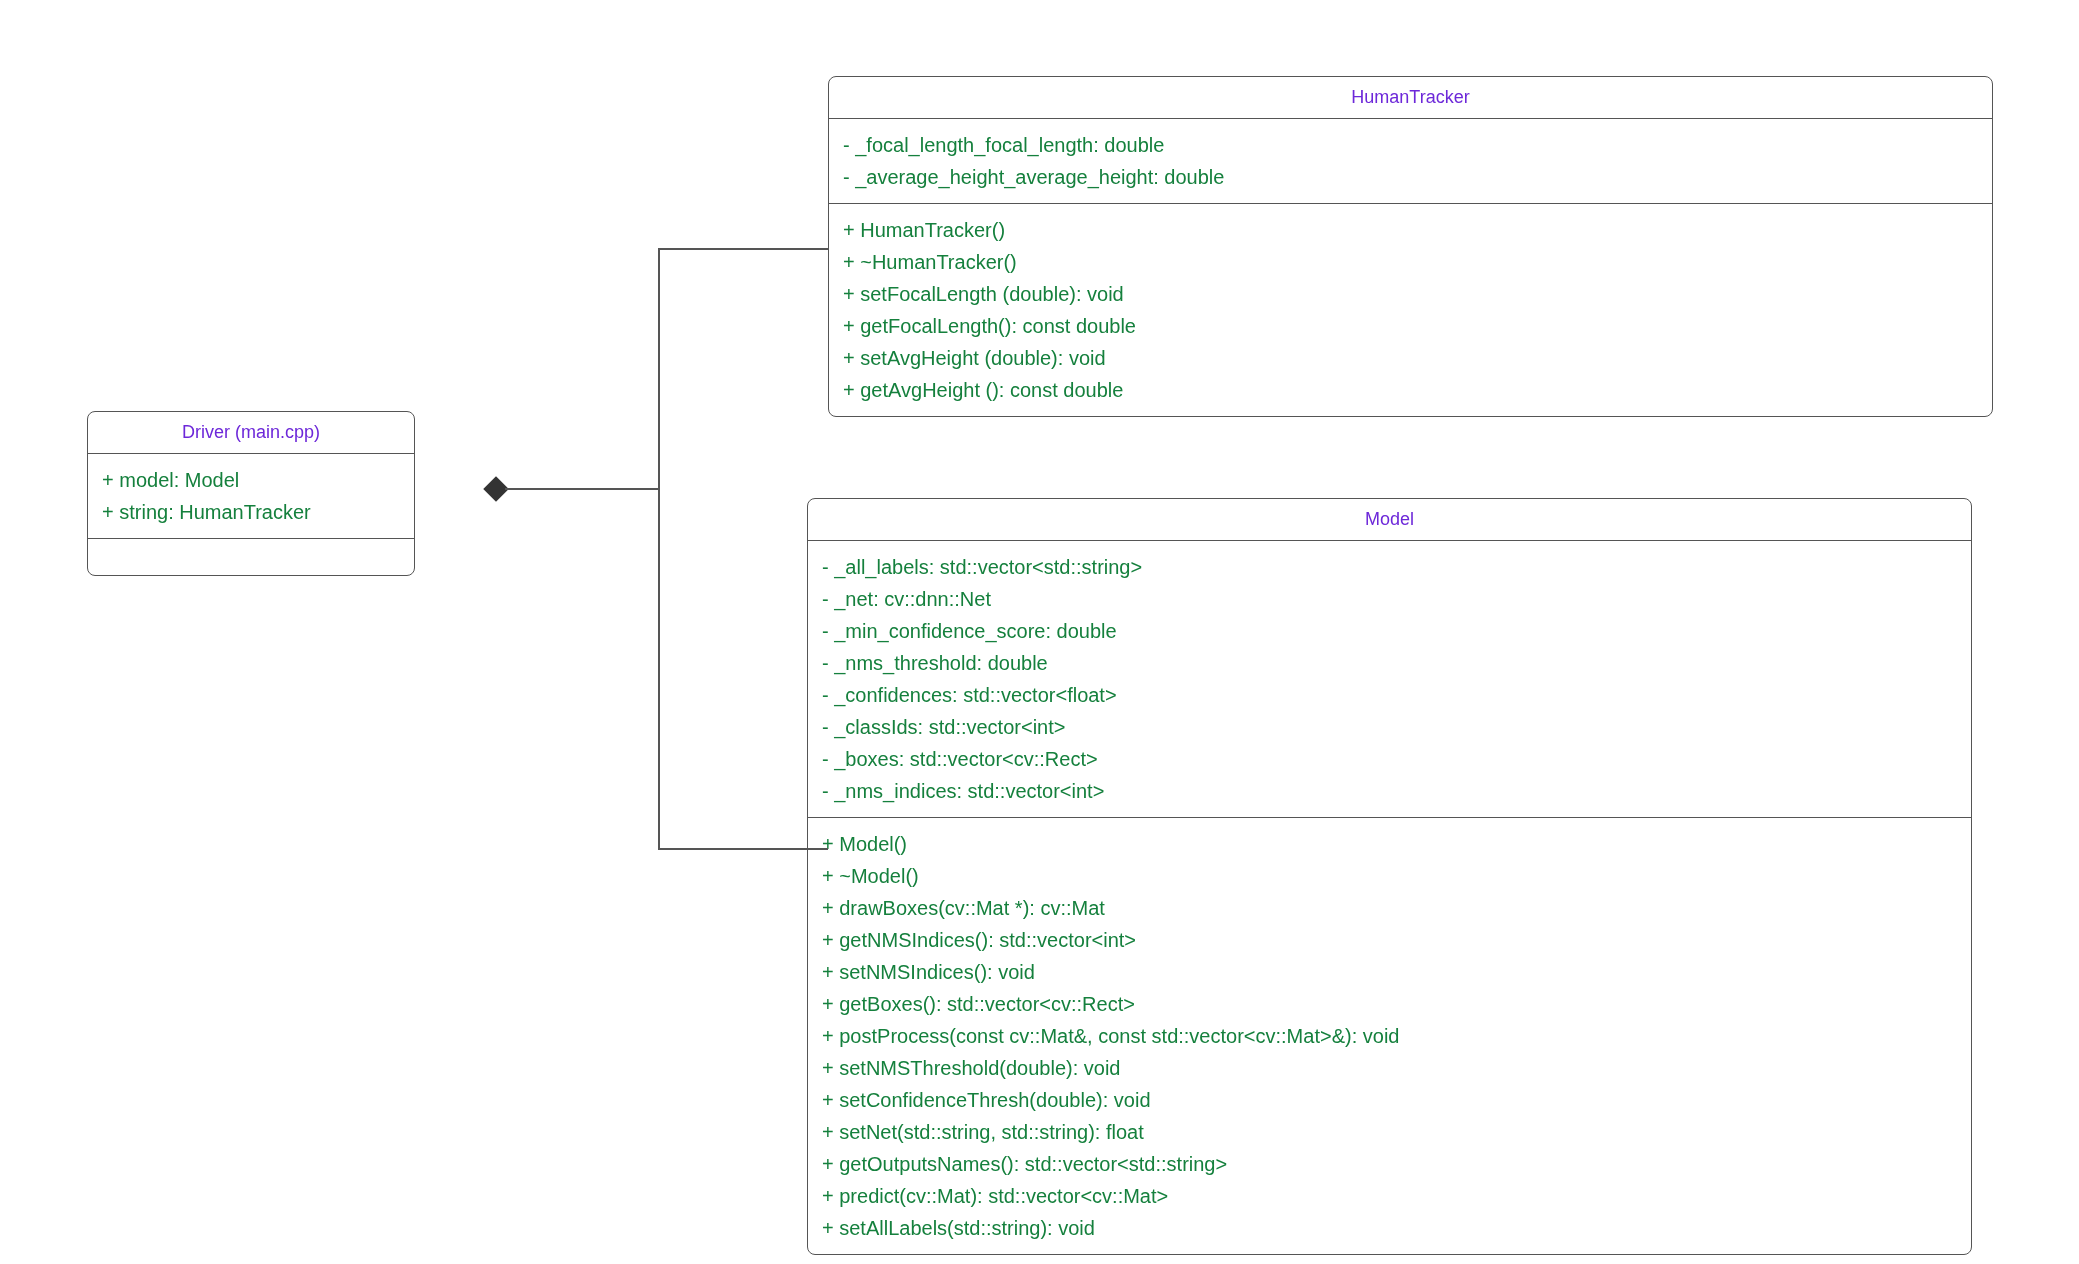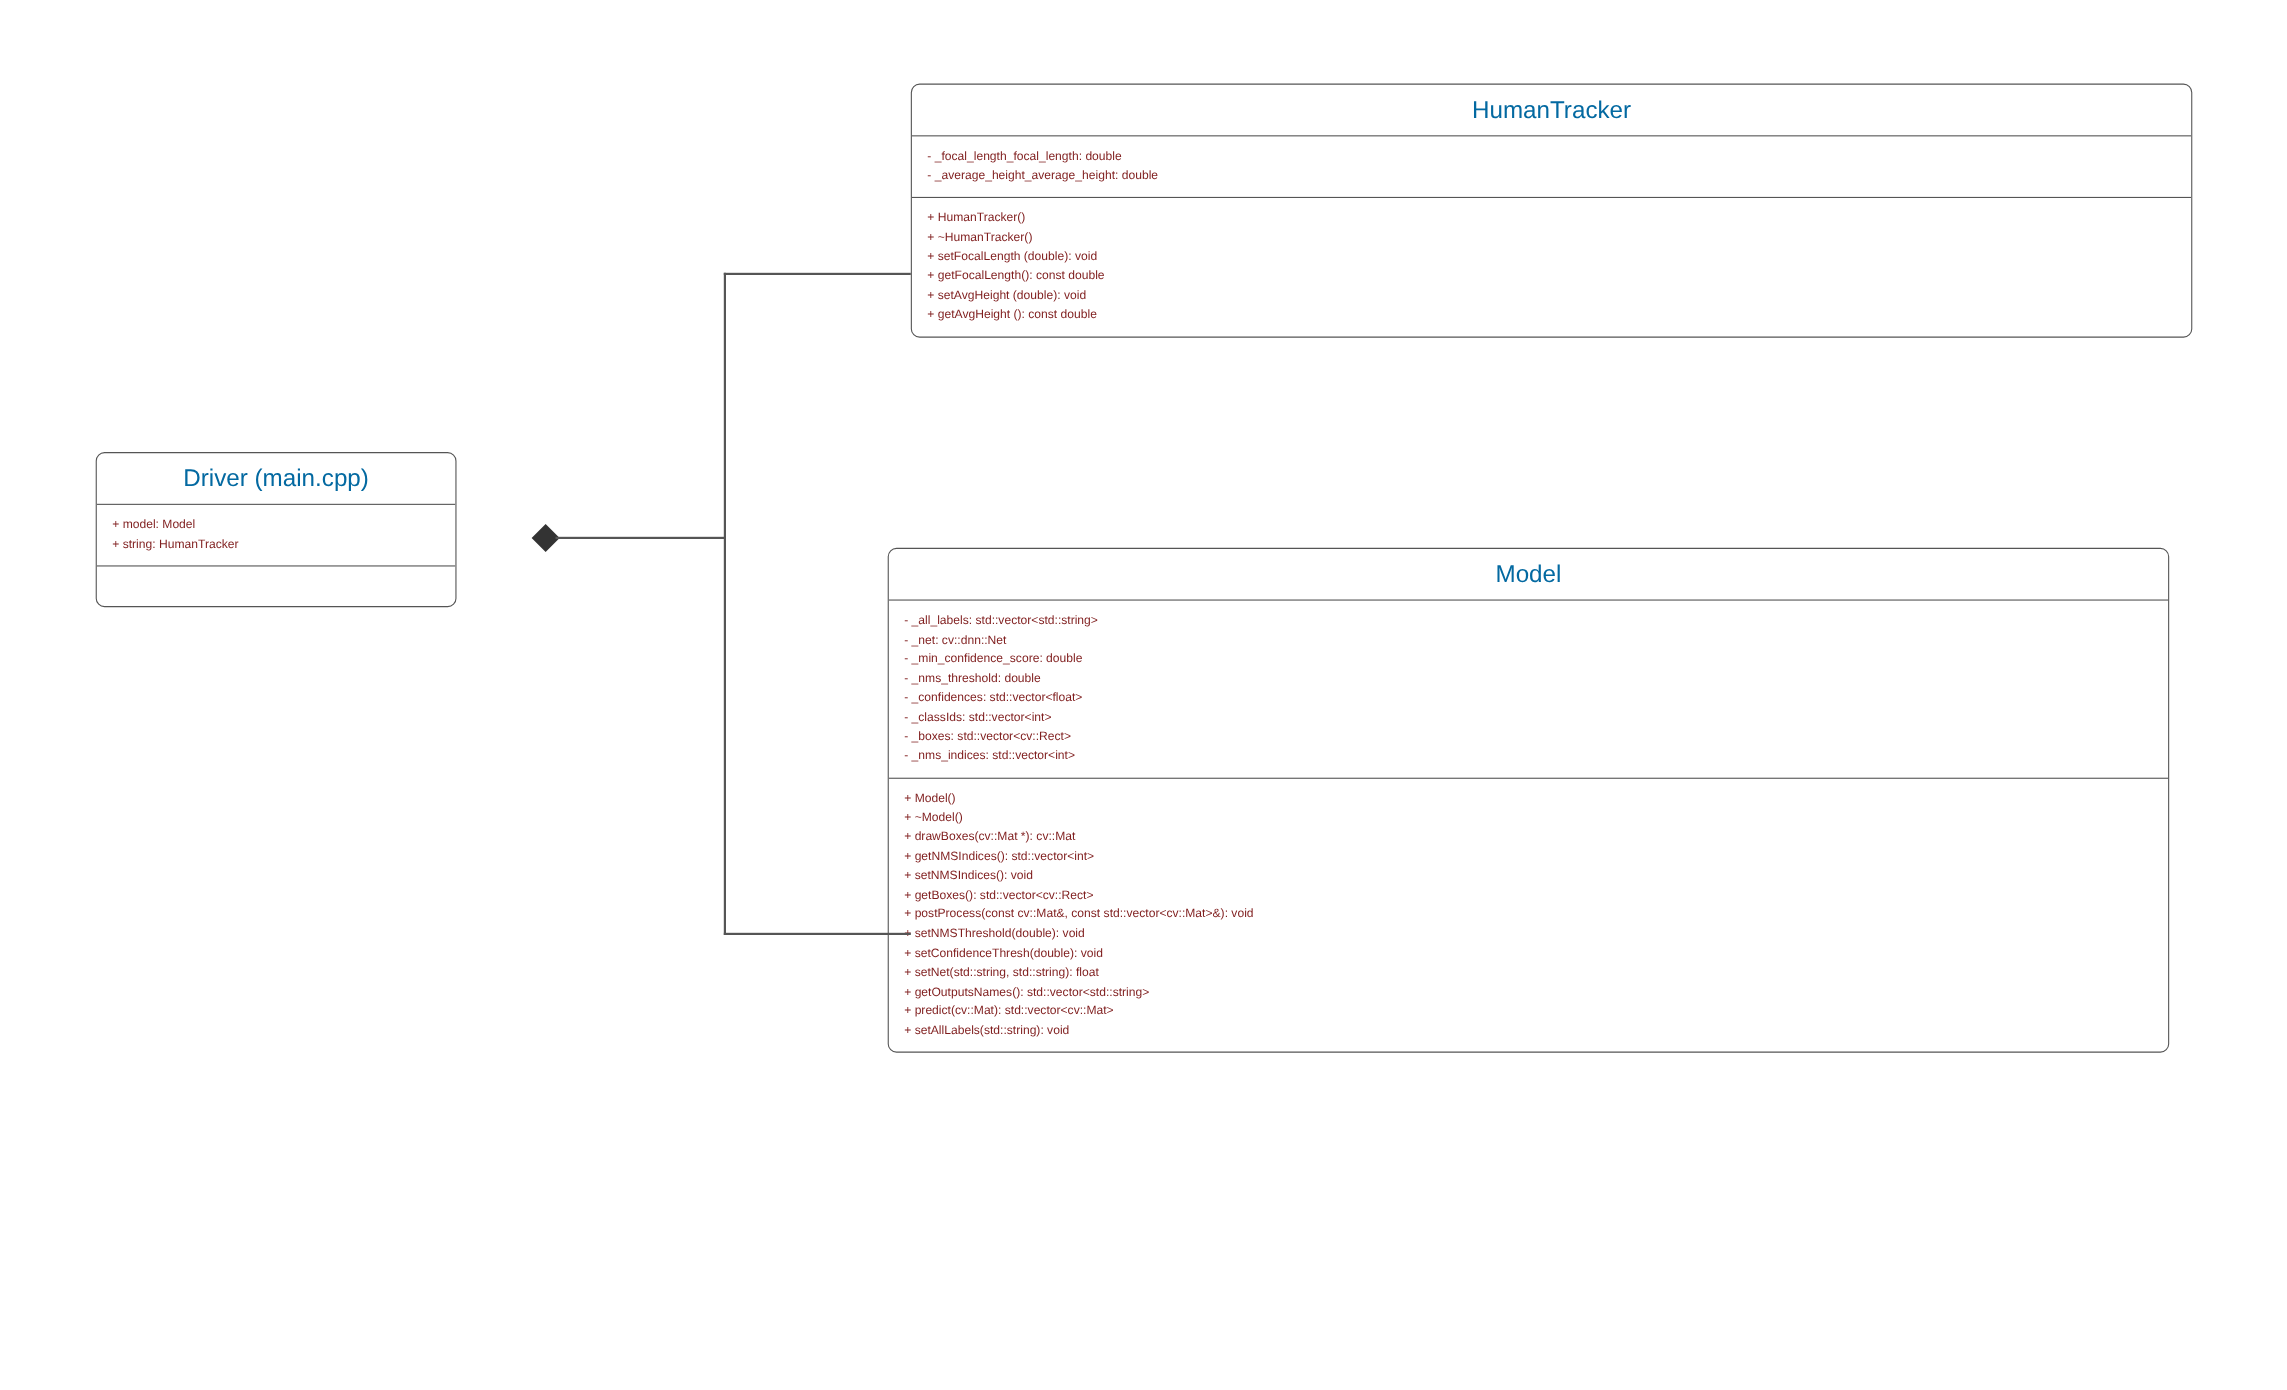--- a/index.html
+++ b/index.html
@@ -16,30 +16,30 @@
     }
     .class-box {
       position: absolute;
       border: 1.5px solid #555;
       border-radius: 8px;
       background: #fff;
       overflow: hidden;
     }
     .class-title {
       text-align: center;
-      font-size: 22px;
-      color: #0369a1;
+      font-size: 18px;
+      color: #6d28d9;
       padding: 10px 12px;
       border-bottom: 1.5px solid #555;
     }
     .class-section {
       padding: 10px 14px;
       border-bottom: 1.5px solid #555;
-      font-size: 11px;
-      color: #7f1d1d;
+      font-size: 20px;
+      color: #15803d;
       line-height: 1.6;
     }
     .class-section:last-child {
       border-bottom: none;
     }
     .class-section.empty {
       min-height: 36px;
     }
     .line {
       position: absolute;

